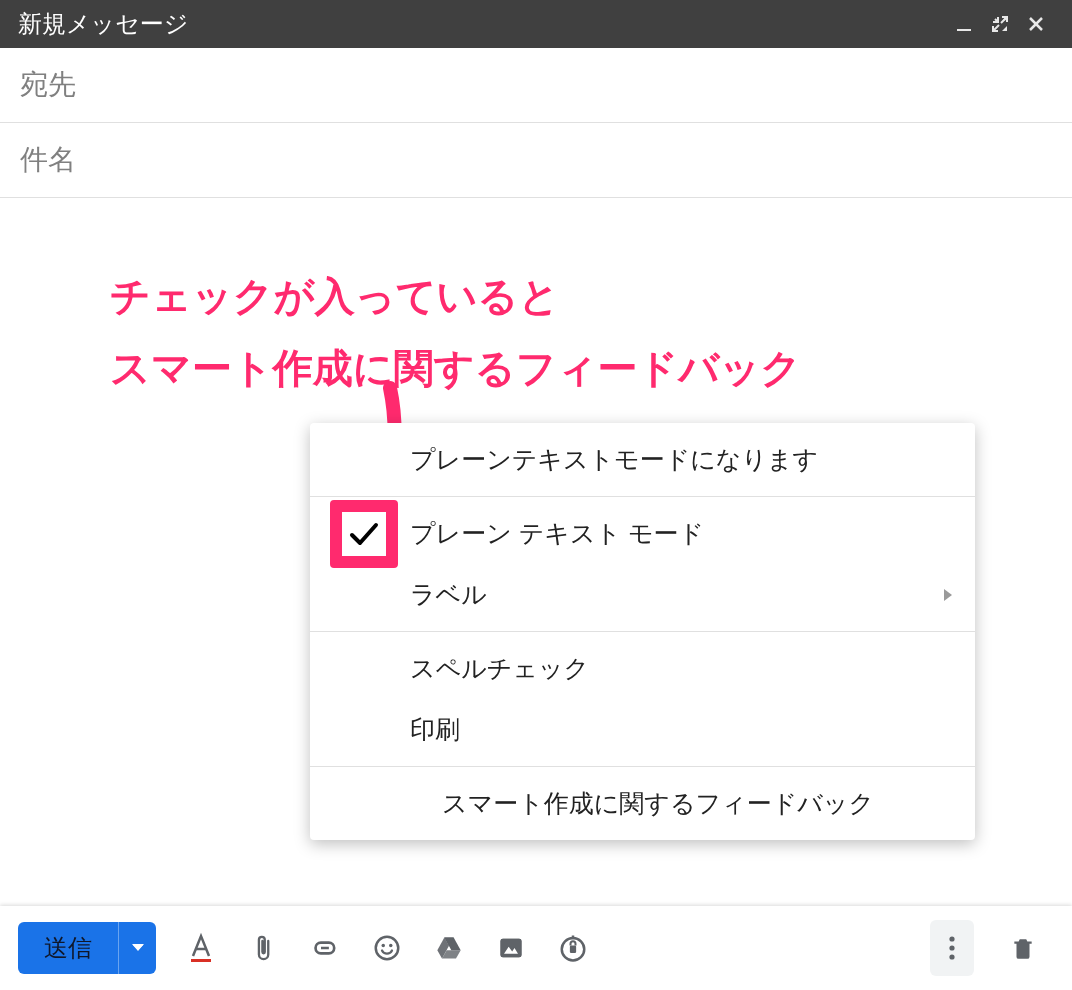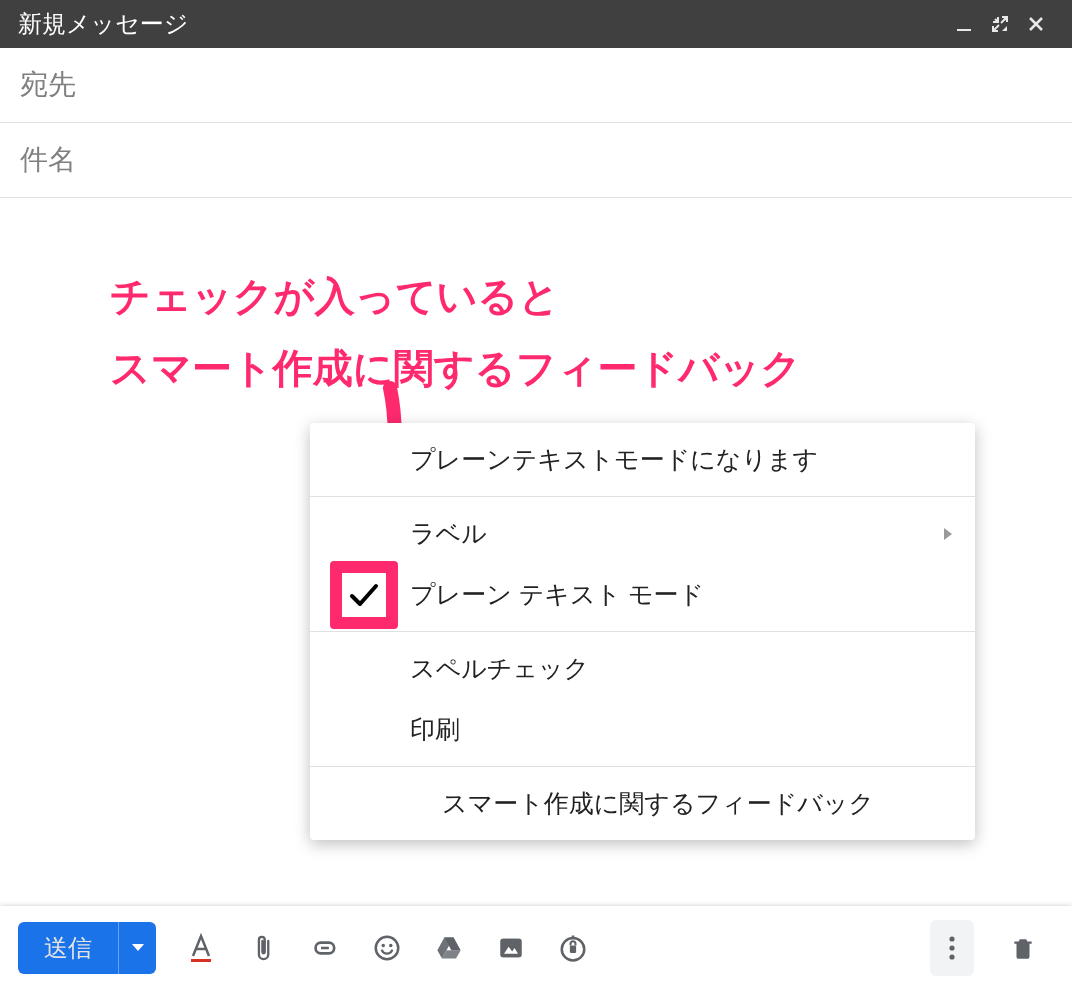--- a/index.html
+++ b/index.html
@@ -94,21 +94,21 @@
     display: flex;
     align-items: center;
     padding: 0 18px;
     gap: 0;
     box-shadow: 0 -1px 4px rgba(0,0,0,0.15);
     background: #fff;
   }
   .send-btn {
     display: flex;
     background: #1a73e8;
-    color: #e5e5e5;
+    color: #0f172a;
     border-radius: 6px;
     overflow: hidden;
     height: 52px;
     font-size: 24px;
     align-items: stretch;
     margin-right: 14px;
     justify-content: center;
   }
   .send-btn-main {
     display: flex; align-items: center; justify-content: center;
@@ -203,34 +203,34 @@
   </svg>
 
   <div class="menu">
     <div class="menu-section">
       <div class="menu-item">
         <span>プレーンテキストモードになります</span>
       </div>
     </div>
     <div class="menu-section">
       <div class="menu-item">
+        <span class="check-box-hl">
+          <svg width="36" height="36" viewBox="0 0 36 36">
+            <path d="M6 19 L14 27 L30 9" stroke-width="4" fill="none" stroke-linecap="round" stroke-linejoin="round"></path>
+          </svg>
+        </span>
+        <span>プレーン テキスト モード</span>
+      </div>
+      <div class="menu-item">
         <span>ラベル</span>
         <span class="sub-arrow">
           <svg width="14" height="16" viewBox="0 0 14 16">
               <path d="M3 2 L11 8 L3 14 Z" fill="#9a9a9a"></path>
             </svg>
         </span>
-      </div>
-      <div class="menu-item">
-        <span class="check-box-hl">
-          <svg width="36" height="36" viewBox="0 0 36 36">
-            <path d="M6 19 L14 27 L30 9" stroke-width="4" fill="none" stroke-linecap="round" stroke-linejoin="round"></path>
-          </svg>
-        </span>
-        <span>プレーン テキスト モード</span>
       </div>
     </div>
     <div class="menu-section">
       <div class="menu-item">
         <span>スペルチェック</span>
       </div>
       <div class="menu-item">
         <span>印刷</span>
       </div>
     </div>

